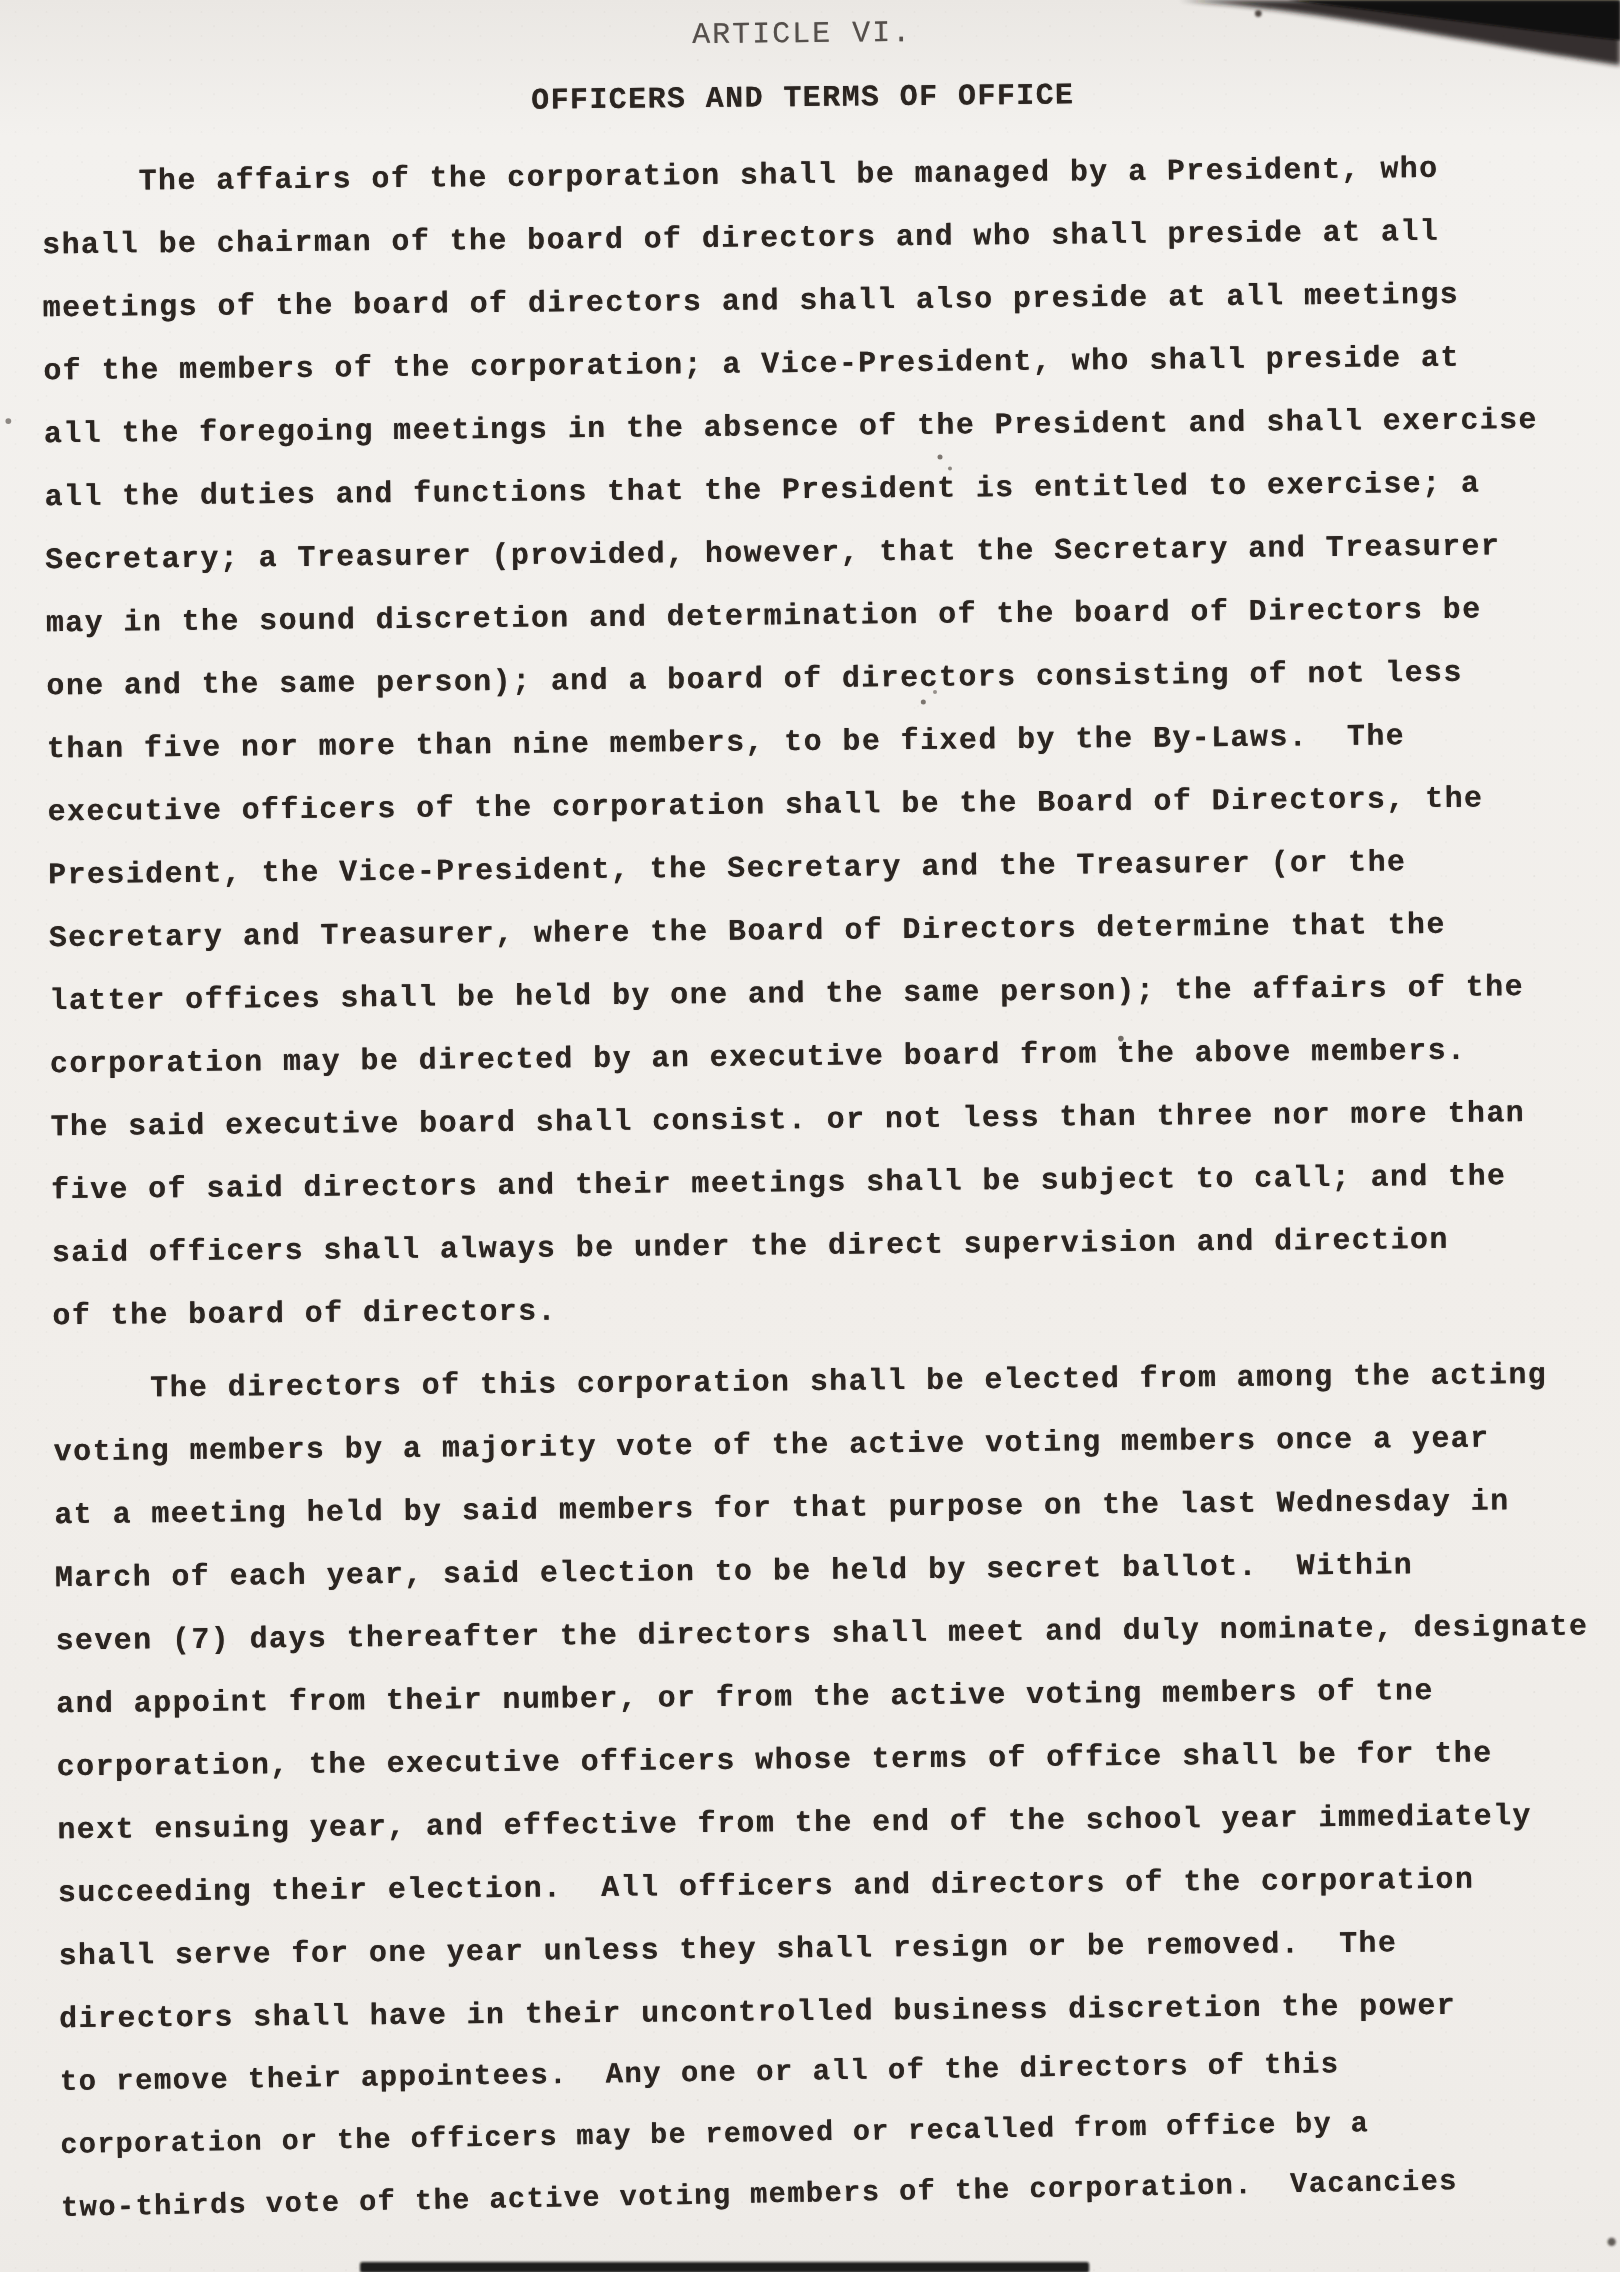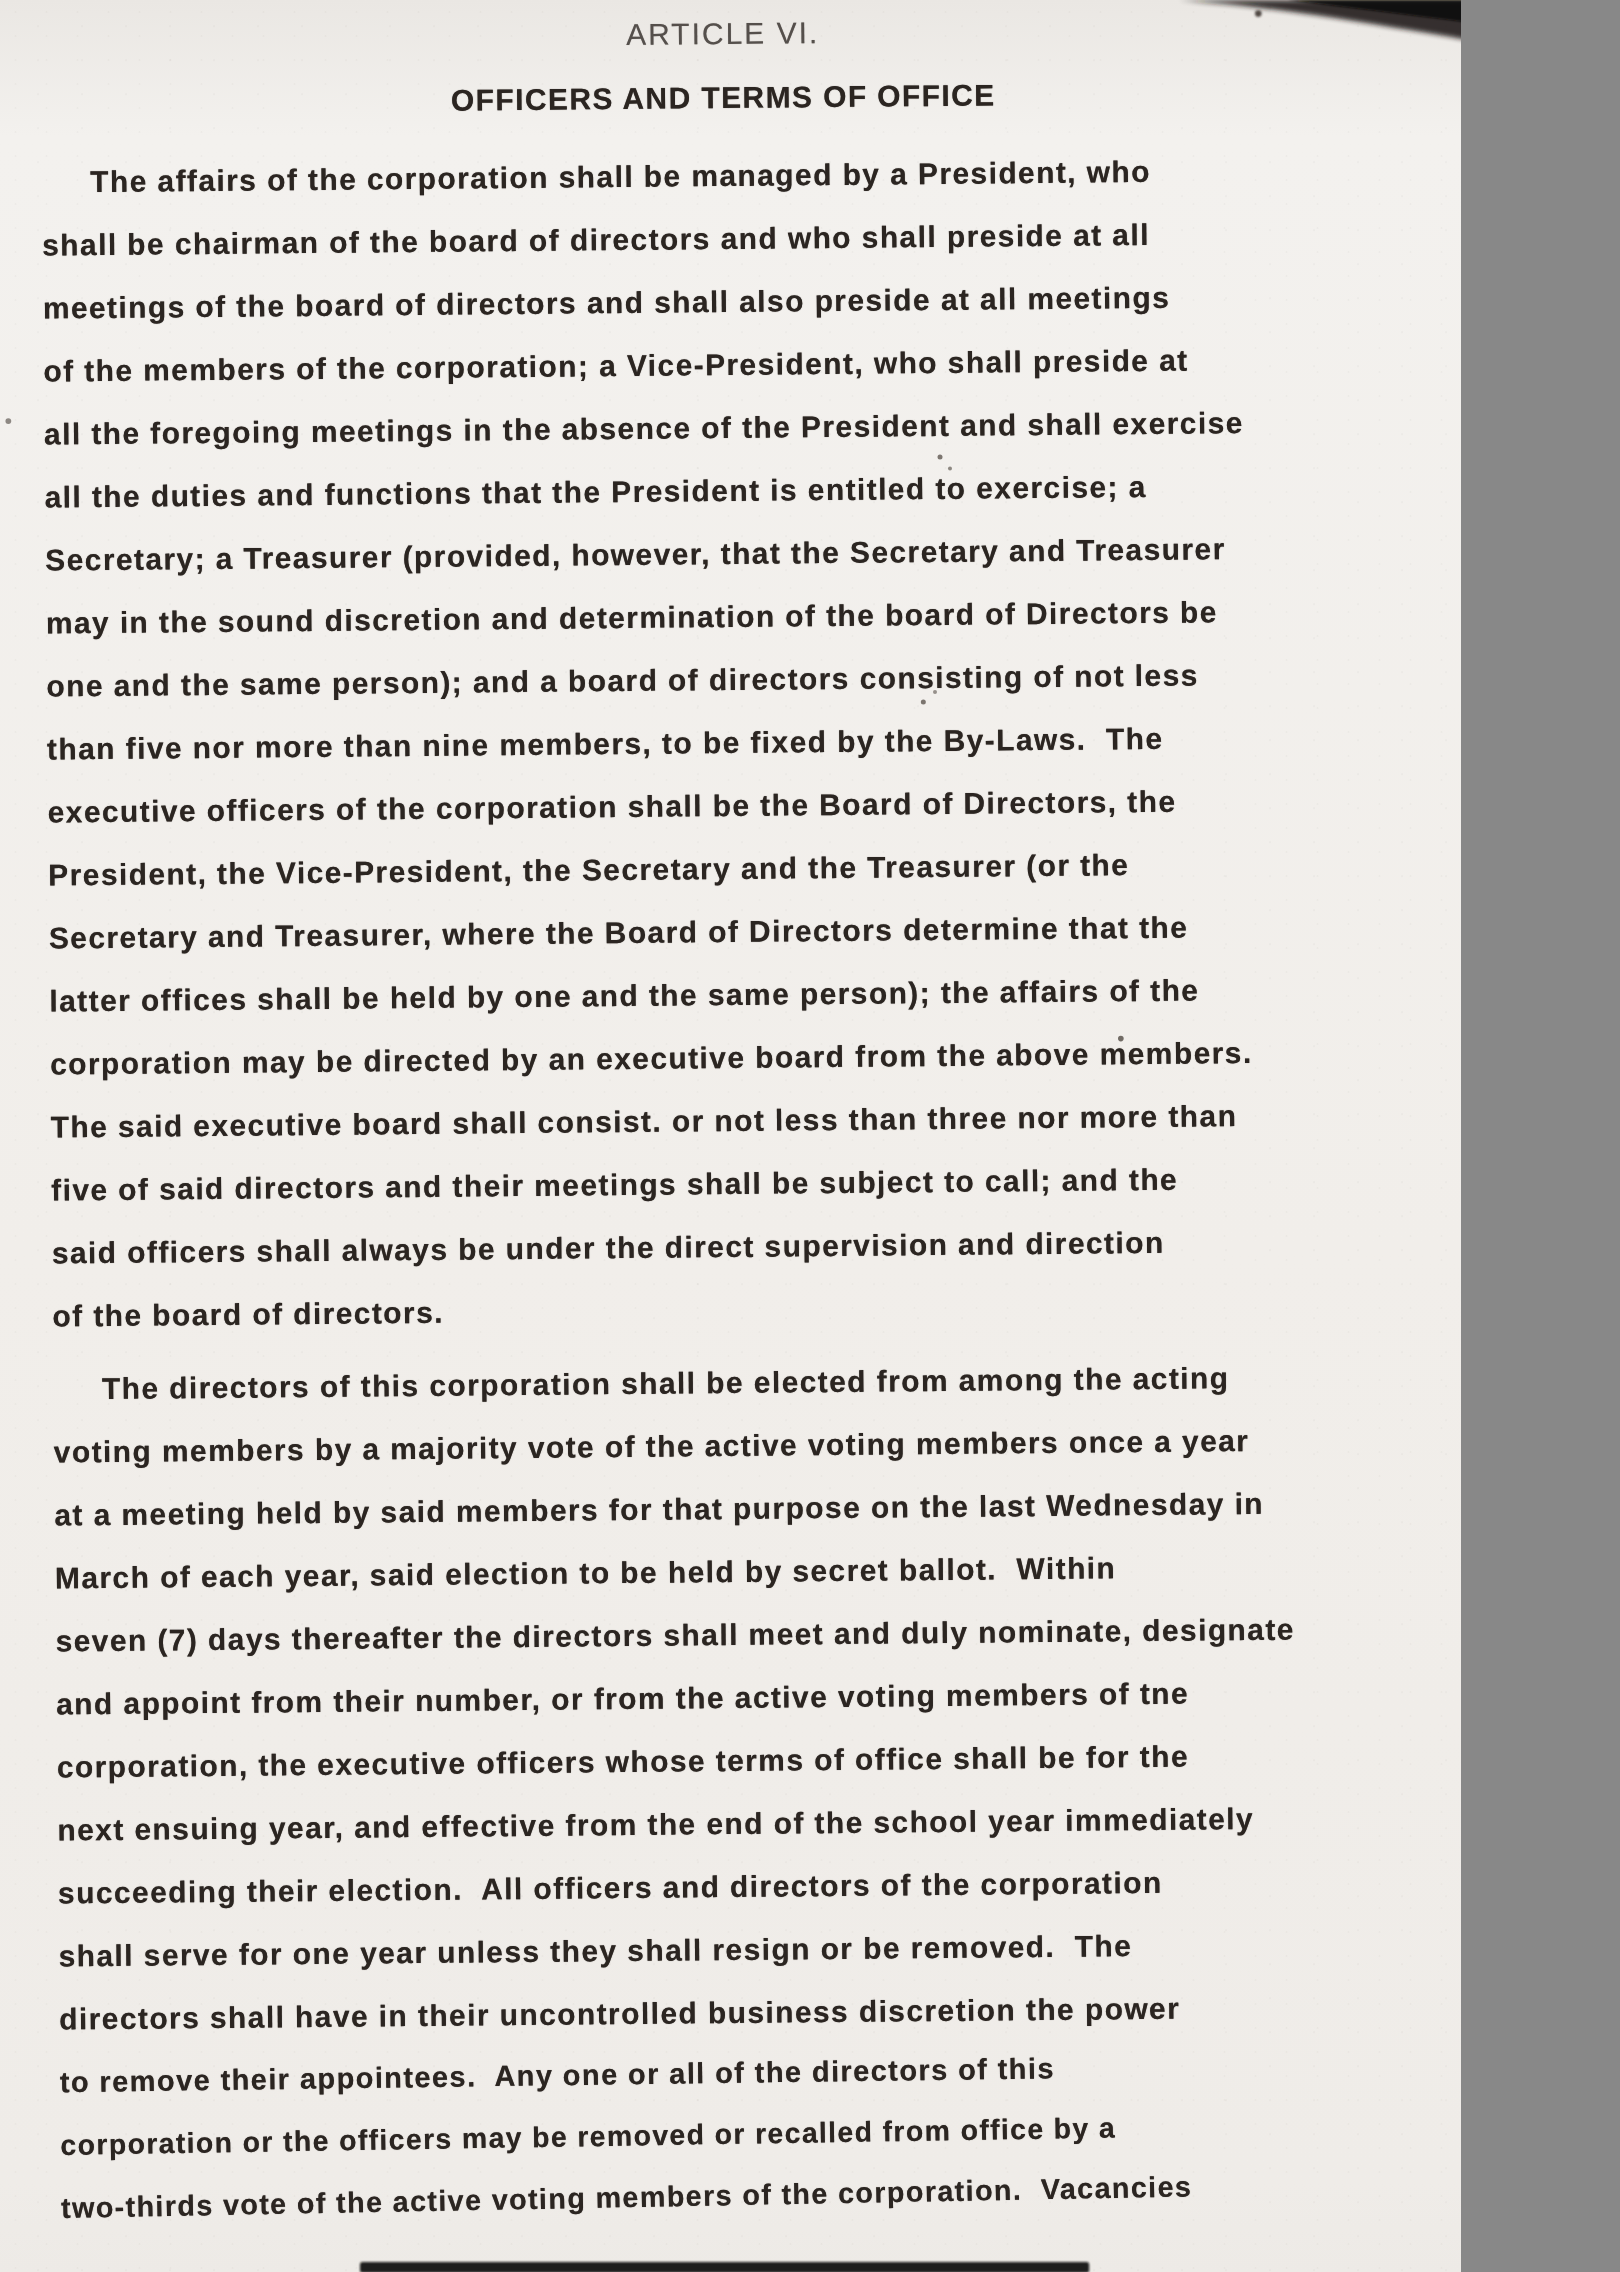--- a/index.html
+++ b/index.html
@@ -3,25 +3,25 @@
 <meta charset="utf-8">
 <style>
   :root{
     --paper:#f1eeea;
     --ink:#2b2521;
     --smudge:#16120f;
   }
   html,body{margin:0;padding:0;background:#888;}
   .page{
     position:relative;
-    width:1461px;height:2273px;
+    width:1620px;height:2273px;
     background:
       linear-gradient(180deg,#eae7e3 0%, #f3f1ee 6%, var(--paper) 55%, #efece8 96%, #edeae6 100%);
     overflow:hidden;
-    font-family:Liberation Sans, sans-serif;
+    font-family:Liberation Mono, monospace;
     color:var(--ink);
   }
   
   .grain{
     position:absolute;inset:0;
     background-image:
       radial-gradient(rgba(60,50,40,0.035) 0.8px, transparent 1.3px),
       radial-gradient(rgba(60,50,40,0.03) 0.8px, transparent 1.5px);
     background-size:31px 24px, 44px 34px;
     background-position:0 0, 16px 9.2px;

